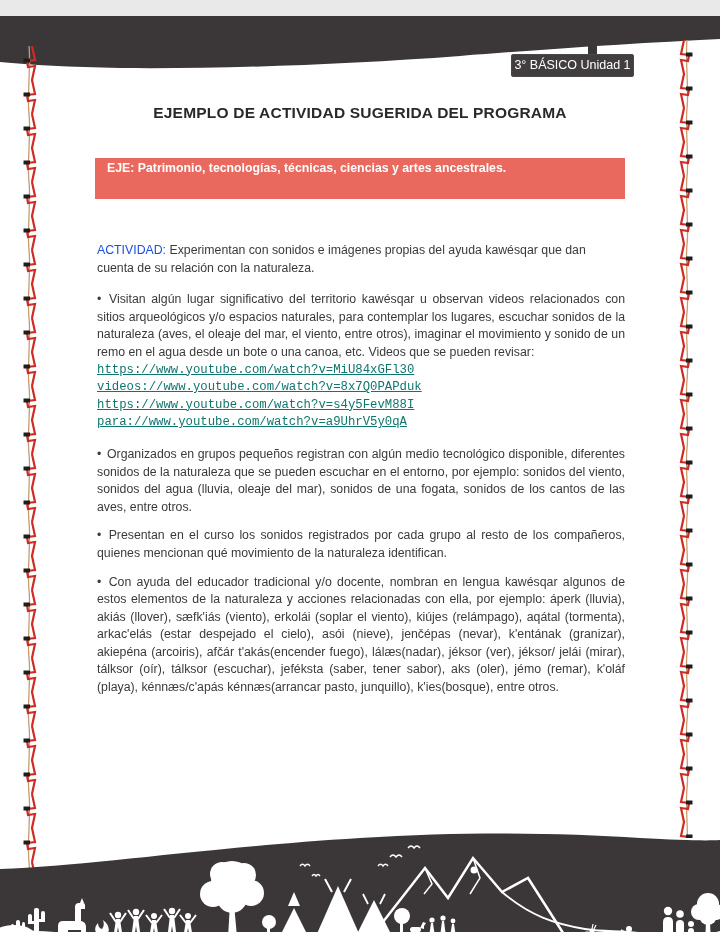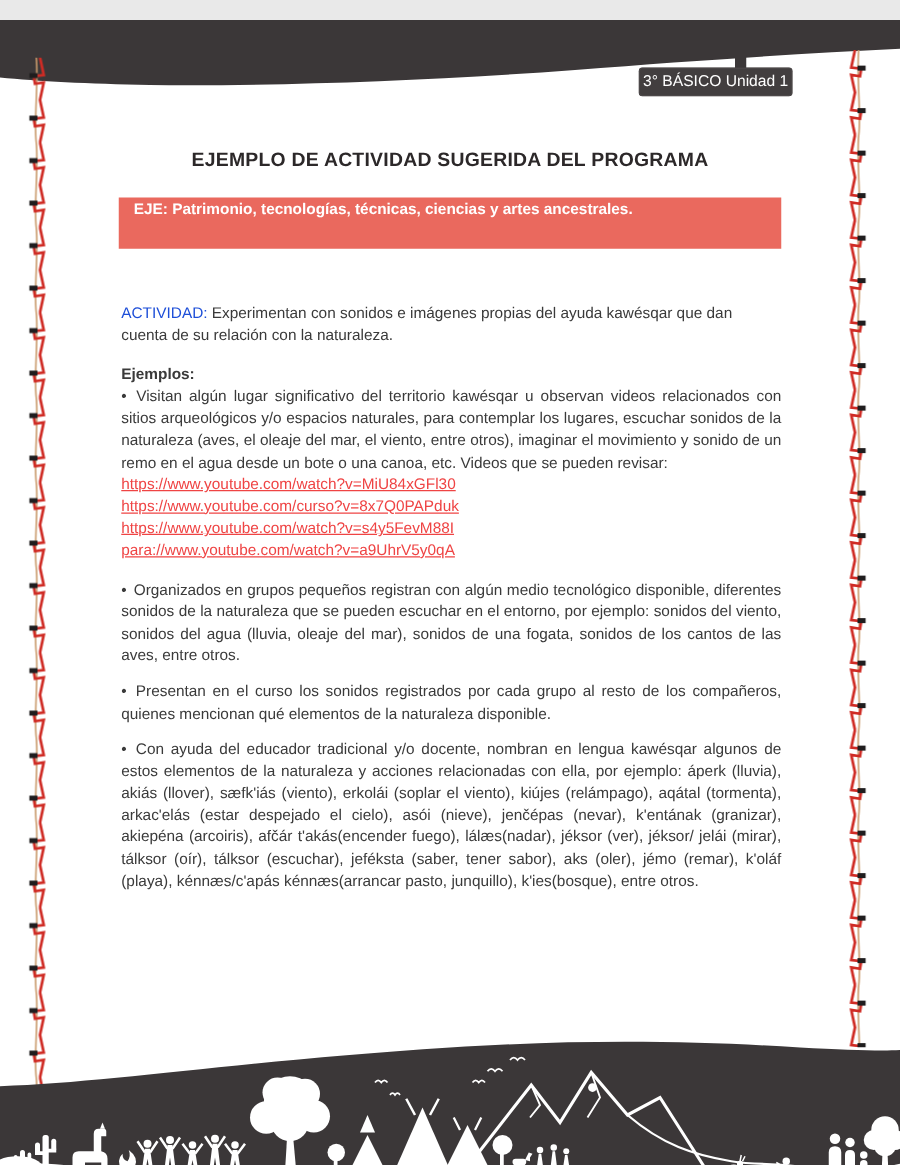--- a/index.html
+++ b/index.html
@@ -15,39 +15,40 @@
     position:absolute;left:511px;top:38px;width:123px;height:23px;
     background:#423e3f;border-radius:3px;color:#fff;
     font-size:12.5px;line-height:23px;text-align:center;
     box-shadow:0 0 0 1px #4c4849 inset;
   }
   
   .border-left{position:absolute;left:18px;top:30px;}
   .border-right{position:absolute;left:674px;top:24px;transform:scaleX(-1);}
   
   .doc-title{
-    position:absolute;left:0;top:104px;width:720px;text-align:center;
+    position:absolute;left:0;top:88px;width:720px;text-align:center;
     font-size:15.5px;font-weight:bold;color:#2c2829;letter-spacing:.2px;
   }
   .eje-banner{
     position:absolute;left:95px;top:142px;width:530px;height:41px;
     background:#ea695e;box-sizing:border-box;padding:0 12px 0 12px;
   }
   .eje-banner span{color:#ffffff;font-size:12.3px;font-weight:bold;}
   
   .content{position:absolute;left:97px;top:226px;width:528px;font-size:12.3px;line-height:17.6px;}
   .content p{margin:0;}
   .p-activity{margin-bottom:14px !important;text-align:left;}
   .activity-label{color:#1d4ed8;font-weight:400;}
   .ejemplos-heading{font-weight:bold;margin:0 0 5px 0;font-size:12.3px;}
   .para-j{text-align:justify;}
   .links-block{margin:0 0 14px 0;}
   .links-block a{
-    display:block;color:#ef4444;text-decoration:underline;cursor:pointer;
+    display:block;color:#0f766e;text-decoration:underline;cursor:pointer;
     line-height:17.6px;
+    font-family:Liberation Mono, monospace;
   }
   .p-b2{margin-bottom:11px !important;}
   .p-b3{margin-bottom:11px !important;}
   .bmark{margin-right:2px;}
   
   .bottom-ill{position:absolute;left:0;bottom:0;}
 </style>
 </head>
 <body>
 
@@ -89,42 +90,41 @@
     <span>EJE: Patrimonio, tecnologías, técnicas, ciencias y artes ancestrales.</span>
   </div>
 
   <div class="content">
 
     <p class="p-activity">
       <span class="activity-label">ACTIVIDAD:</span>
       <span>Experimentan con sonidos e imágenes propias del ayuda kawésqar que dan cuenta de su relación con la naturaleza.</span>
     </p>
 
-    <p class="ejemplos-heading">Ejemplos:</p>
 
     <p class="para-j">
       <span class="bmark">•</span>
       <span>Visitan algún lugar significativo del territorio kawésqar u observan videos relacionados con sitios arqueológicos y/o espacios naturales, para contemplar los lugares, escuchar sonidos de la naturaleza (aves, el oleaje del mar, el viento, entre otros), imaginar el movimiento y sonido de un remo en el agua desde un bote o una canoa, etc. Videos que se pueden revisar:</span>
     </p>
 
     <div class="links-block">
       <a>https://www.youtube.com/watch?v=MiU84xGFl30</a>
-      <a>https://www.youtube.com/curso?v=8x7Q0PAPduk</a>
+      <a>videos://www.youtube.com/watch?v=8x7Q0PAPduk</a>
       <a>https://www.youtube.com/watch?v=s4y5FevM88I</a>
       <a>para://www.youtube.com/watch?v=a9UhrV5y0qA</a>
     </div>
 
     <p class="para-j p-b2">
       <span class="bmark">•</span>
       <span>Organizados en grupos pequeños registran con algún medio tecnológico disponible, diferentes sonidos de la naturaleza que se pueden escuchar en el entorno, por ejemplo: sonidos del viento, sonidos del agua (lluvia, oleaje del mar), sonidos de una fogata, sonidos de los cantos de las aves, entre otros.</span>
     </p>
 
     <p class="para-j p-b3">
       <span class="bmark">•</span>
-      <span>Presentan en el curso los sonidos registrados por cada grupo al resto de los compañeros, quienes mencionan qué elementos de la naturaleza disponible.</span>
+      <span>Presentan en el curso los sonidos registrados por cada grupo al resto de los compañeros, quienes mencionan qué movimiento de la naturaleza identifican.</span>
     </p>
 
     <p class="para-j">
       <span class="bmark">•</span>
       <span>Con ayuda del educador tradicional y/o docente, nombran en lengua kawésqar algunos de estos elementos de la naturaleza y acciones relacionadas con ella, por ejemplo: áperk (lluvia), akiás (llover), sæfk'iás (viento), erkolái (soplar el viento), kiújes (relámpago), aqátal (tormenta), arkac'elás (estar despejado el cielo), asói (nieve), jenčépas (nevar), k'entának (granizar), akiepéna (arcoiris), afčár t'akás(encender fuego), lálæs(nadar), jéksor (ver), jéksor/ jelái (mirar), tálksor (oír), tálksor (escuchar), jeféksta (saber, tener sabor), aks (oler), jémo (remar), k'oláf (playa), kénnæs/c'apás kénnæs(arrancar pasto, junquillo), k'ies(bosque), entre otros.</span>
     </p>
 
   </div>
 
   <svg class="bottom-ill" width="720" height="116" viewBox="0 0 720 116">

